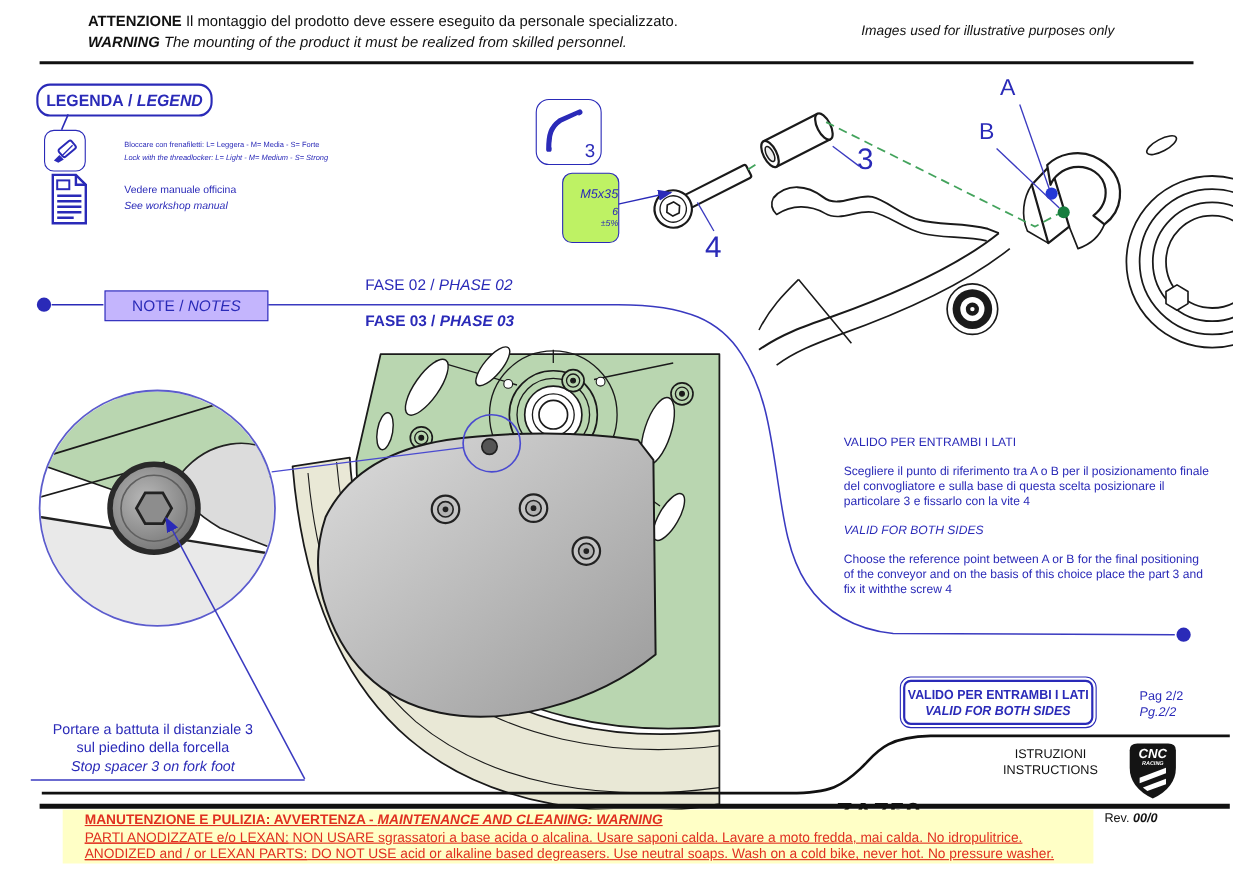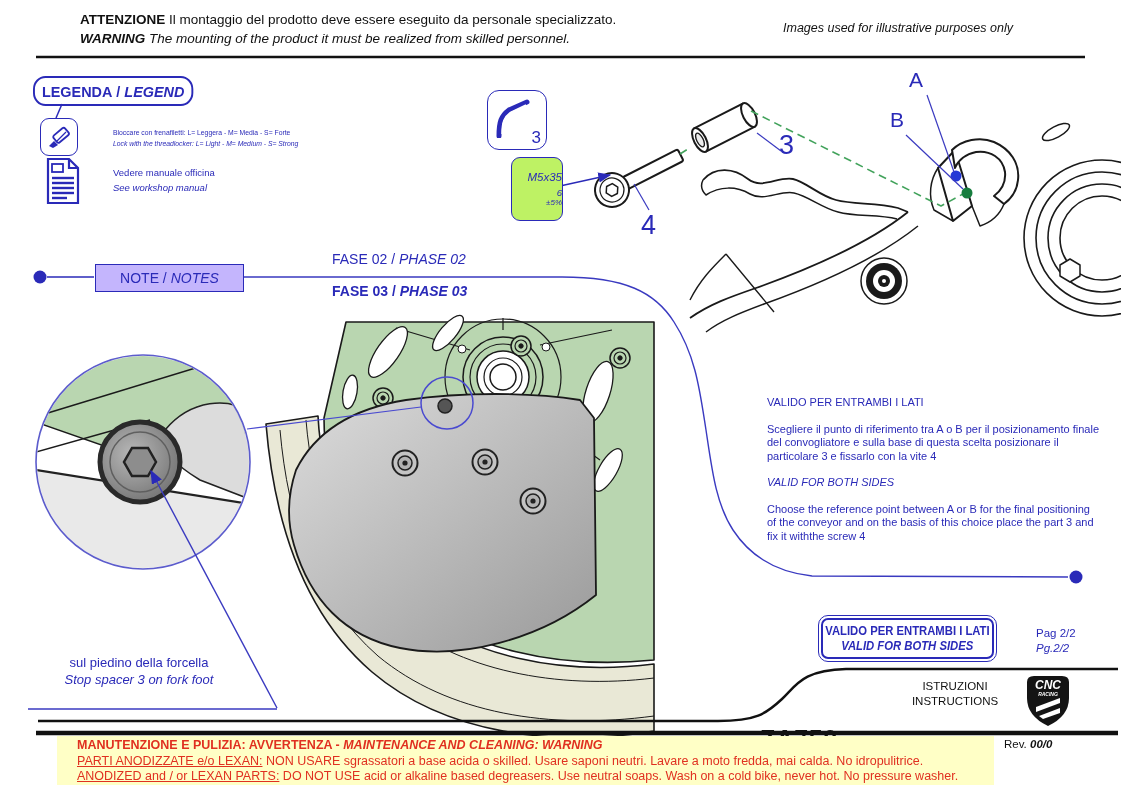--- a/index.html
+++ b/index.html
@@ -46,21 +46,21 @@
     display:flex;flex-direction:column;align-items:center;justify-content:center;font-size:12px;font-weight:bold;color:#2a2ab8;
     line-height:15px;}
   .valid-inner>div{transform:scaleX(.94);white-space:nowrap;}
   .pag{left:1036px;top:626px;font-size:11.5px;line-height:15px;color:#2a2ab8;}
   
   .prod-code{left:760px;top:681px;font-size:25px;font-weight:bold;color:#111;letter-spacing:.5px;margin-top:44px;}
   .doc-type{left:899px;top:679px;width:112px;text-align:center;font-size:11.5px;line-height:15px;color:#111;}
   .rev{left:1004px;top:738px;font-size:11.5px;color:#111;}
   
   .maint{left:57px;top:736px;width:937px;height:49px;background:#ffffc6;color:#e03020;font-size:12.5px;line-height:15.6px;
-    padding-top:2px;box-sizing:border-box;padding-left:20px;}
+    padding-top:2px;box-sizing:border-box;padding-left:20px;text-decoration:underline;}
   .und{text-decoration:underline;}
 </style>
 </head>
 <body>
 
 <div id="page">
 
   <svg id="lineart" width="1121" height="793" viewBox="0 0 1121 793">
     <defs>
       <marker id="arrB" markerWidth="12" markerHeight="10" refX="9" refY="4" orient="auto">
@@ -314,20 +314,21 @@
   </div>
 
   <div class="abs instr">
     <p>VALIDO PER ENTRAMBI I LATI</p>
     <p>Scegliere il punto di riferimento tra  A o B  per il posizionamento finale del convogliatore e sulla base di questa scelta posizionare il particolare 3 e fissarlo con la vite 4</p>
     <p class="it">VALID FOR BOTH SIDES</p>
     <p>Choose the reference point between A or B for the final positioning of the conveyor and on the basis of this choice place the part 3 and fix it withthe screw 4</p>
   </div>
 
   <div class="abs spacer-note">
+    <div>Portare a battuta il distanziale 3</div>
     <div>sul piedino della forcella</div>
     <div class="it">Stop spacer 3 on fork foot</div>
   </div>
 
   <div class="abs valid-box">
     <div class="valid-inner">
       <div>VALIDO PER ENTRAMBI I LATI</div>
       <div class="it">VALID FOR BOTH SIDES</div>
     </div>
   </div>
@@ -340,17 +341,17 @@
   <div class="abs doc-type">
     <div>ISTRUZIONI</div>
     <div>INSTRUCTIONS</div>
   </div>
   <div class="abs rev">
     <span style="white-space:pre">Rev. </span><span class="b it">00/0</span>
   </div>
 
   <div class="abs maint">
     <div class="b"><span style="white-space:pre">MANUTENZIONE E PULIZIA: AVVERTENZA - </span><span class="it">MAINTENANCE AND CLEANING: WARNING</span></div>
-    <div><span class="und">PARTI ANODIZZATE  e/o LEXAN:</span><span>  NON USARE sgrassatori a base acida o skilled. Usare saponi neutri. Lavare a moto fredda, mai calda. No idropulitrice.</span></div>
+    <div><span class="und">PARTI ANODIZZATE  e/o LEXAN:</span><span>  NON USARE sgrassatori a base acida o alcalina. Usare saponi calda. Lavare a moto fredda, mai calda. No idropulitrice.</span></div>
     <div><span class="und">ANODIZED and / or LEXAN PARTS:</span><span> DO NOT USE acid or alkaline based degreasers. Use neutral soaps. Wash on a cold bike, never hot. No pressure washer.</span></div>
   </div>
 
 </div>
 
 </body></html>

